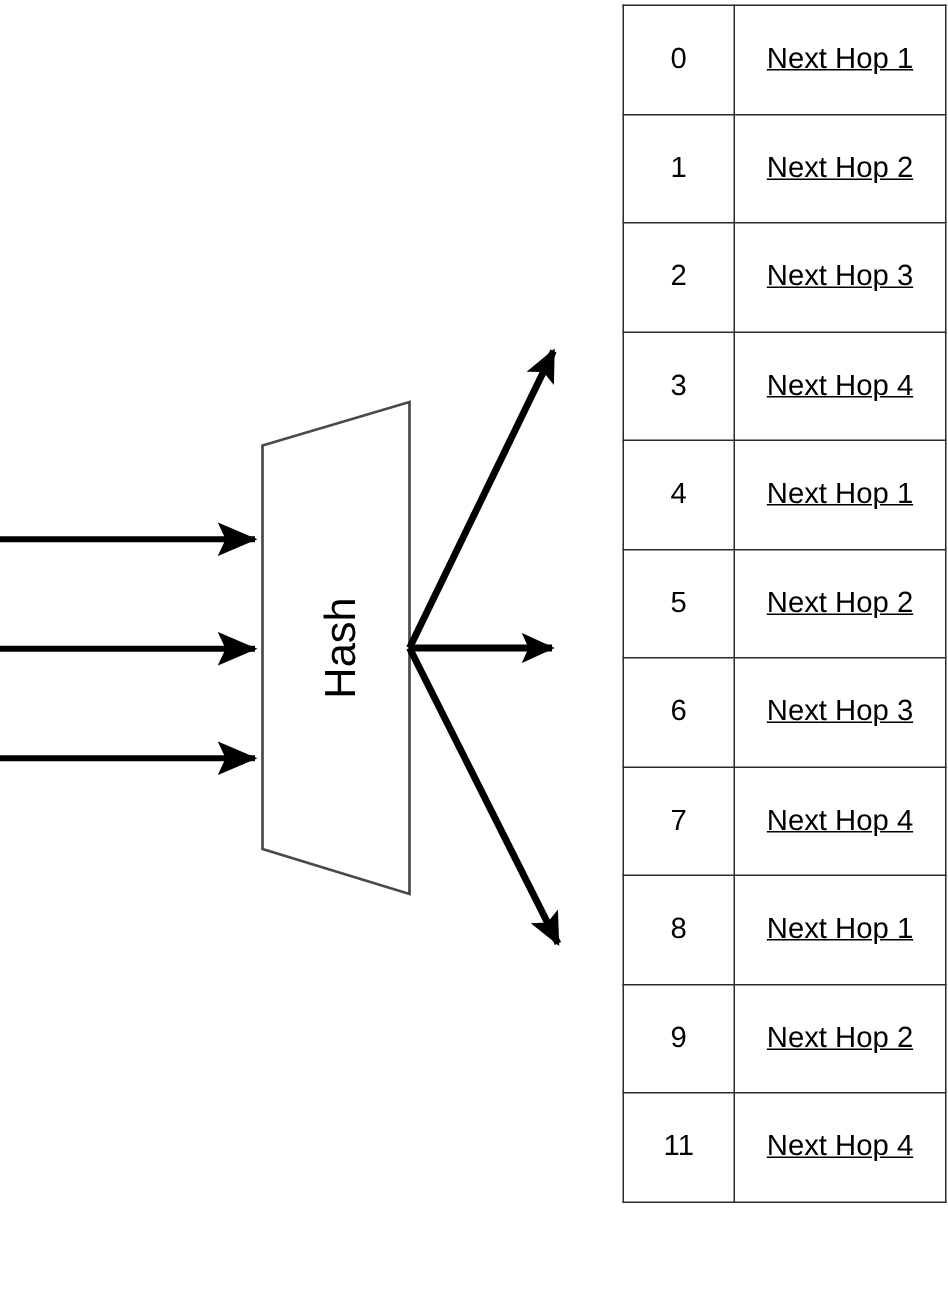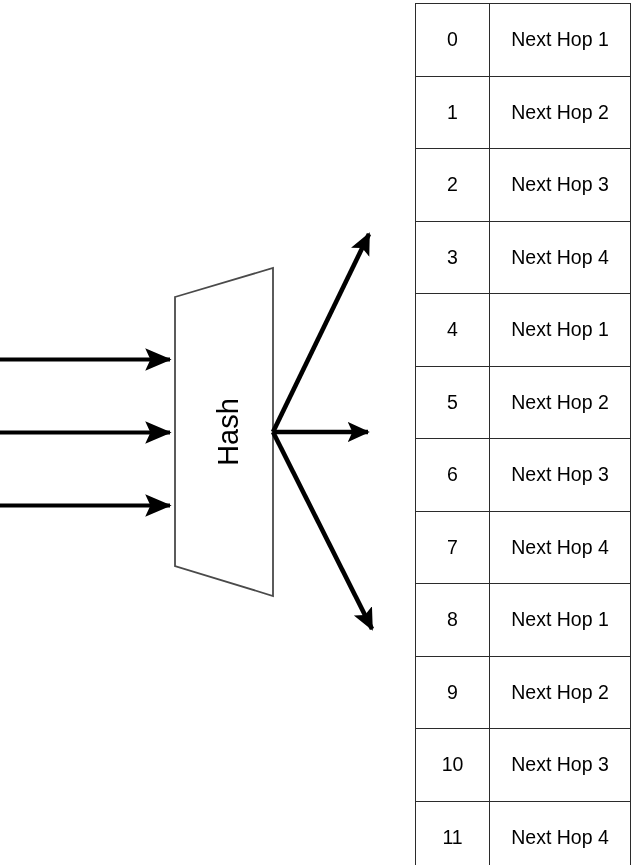--- a/index.html
+++ b/index.html
@@ -52,21 +52,21 @@
     border: 1.4px solid #2b2b2b;
     height: 71.5px;
     text-align: center;
     vertical-align: middle;
     font-size: 19.5px;
     color: #000000;
     padding: 0;
     background: #ffffff;
   }
   .col-index { width: 73px; }
-  .col-hop   { width: 140px; }
+  .col-hop   { width: 140px; text-decoration: underline; }
 </style>
 </head>
 <body>
 
 <div id="canvas">
 
   <svg id="diagram-svg" viewBox="0 0 632 865" xmlns="http://www.w3.org/2000/svg">
     <defs>
       <marker id="arrowhead-thin" markerWidth="7" markerHeight="7" refX="6.2" refY="3.2" orient="auto" markerUnits="strokeWidth">
         <path d="M0,0.4 L6.6,3.2 L0,6.0 L1.3,3.2 Z" fill="#000000"></path>
@@ -125,23 +125,19 @@
       </tr>
       <tr>
         <td class="col-index">8</td>
         <td class="col-hop">Next Hop 1</td>
       </tr>
       <tr>
         <td class="col-index">9</td>
         <td class="col-hop">Next Hop 2</td>
       </tr>
       <tr>
-        <td class="col-index">10</td>
-        <td class="col-hop">Next Hop 3</td>
-      </tr>
-      <tr>
         <td class="col-index">11</td>
         <td class="col-hop">Next Hop 4</td>
       </tr>
     </tbody>
   </table>
 
 </div>
 
 </body></html>

